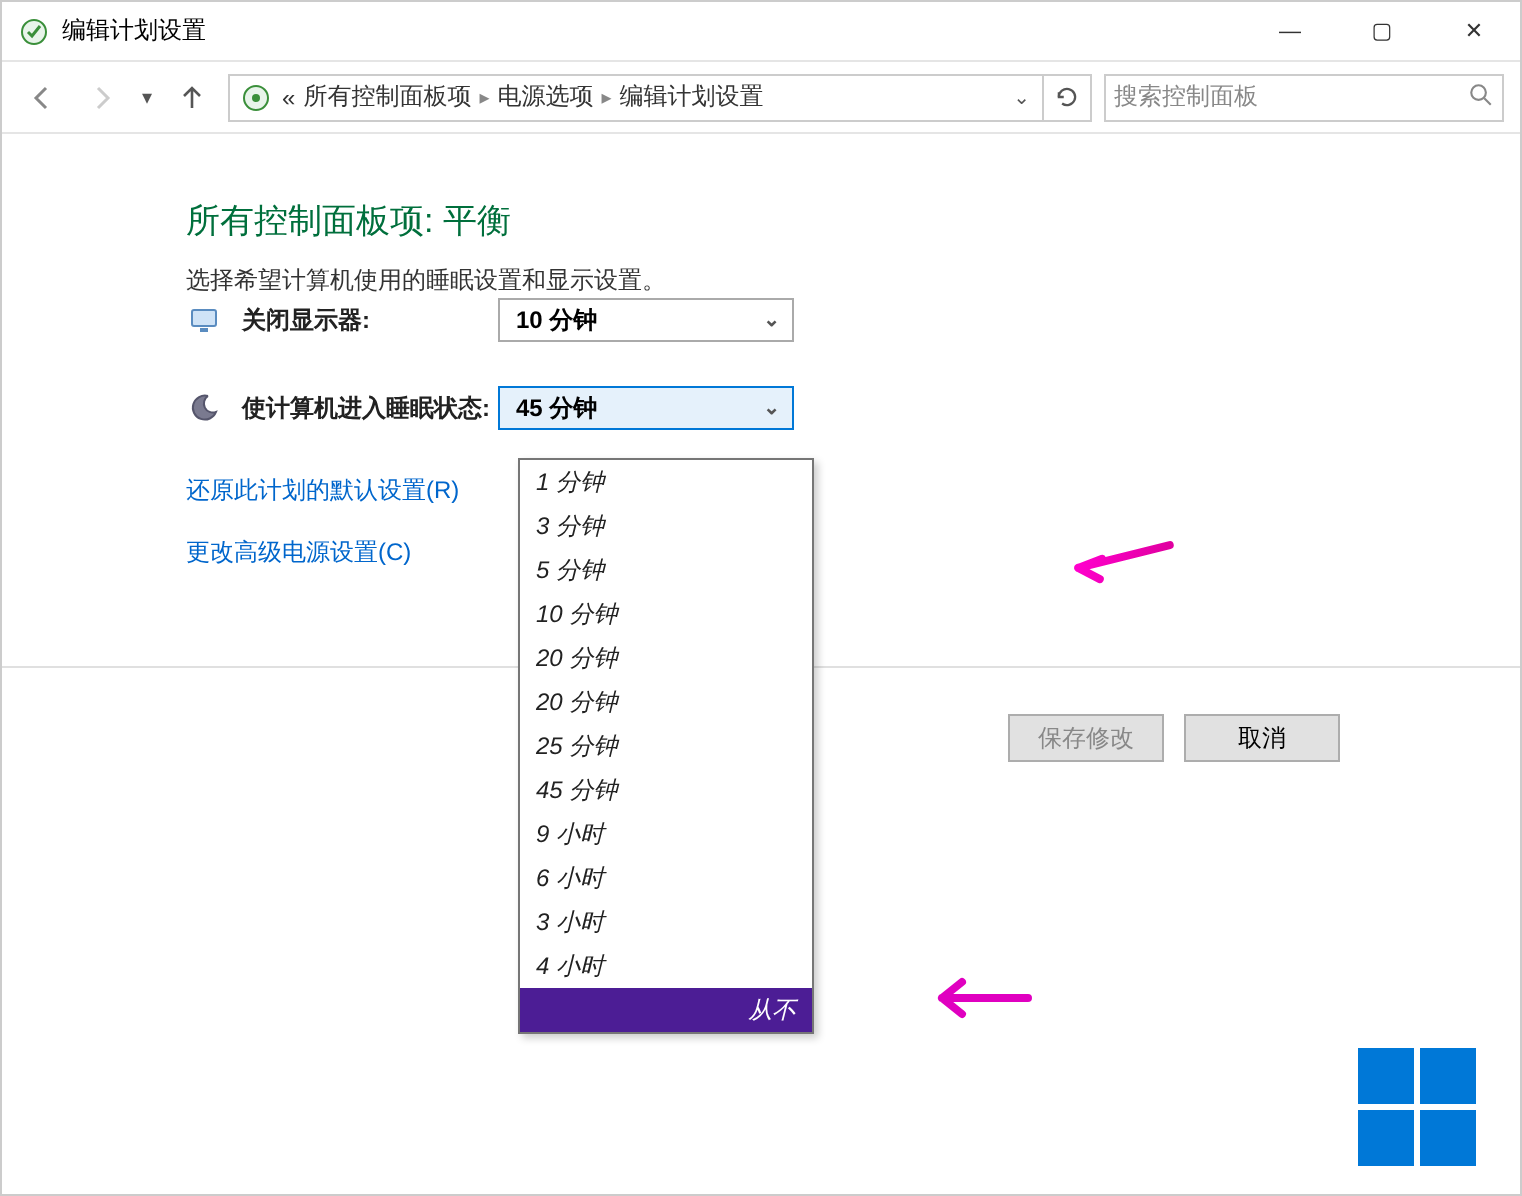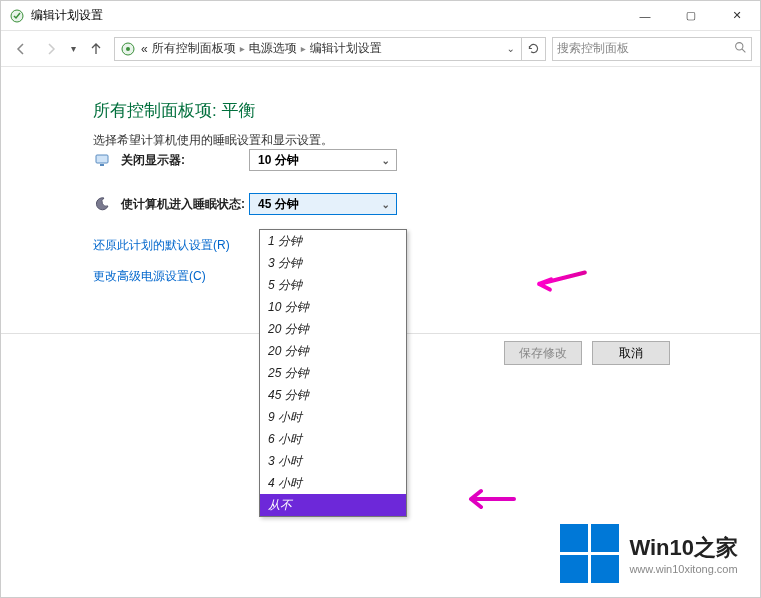--- a/index.html
+++ b/index.html
@@ -93,41 +93,41 @@
     .select {
       width: 148px; height: 22px; border: 1px solid #aaa;
       display: flex; align-items: center; justify-content: space-between;
       padding: 0 6px 0 8px; font-size: 12px; background: #fff;
     }
     .select.active { border-color:#0078d7; background:#e5f1fb;}
     .select .dd { font-size:10px; color:#555; }
     .link { color: #0066cc; font-size: 12px; margin-bottom: 14px; display: block; }
     .divider { position:absolute; left:0; right:0; top:332px; border-top:1px solid #e0e0e0;}
     .button-row {
-      position: absolute; top: 340px; right: 90px; display:flex; gap:10px;
+      position: absolute; top: 356px; right: 90px; display:flex; gap:10px;
     }
     .btn {
       width: 78px; height: 24px; border:1px solid #adadad; background:#e1e1e1;
       font-size:12px; display:flex;align-items:center;justify-content:center;
     }
     .btn.disabled { color:#888; }
     
     .dropdown {
       position: absolute;
       left: 258px; top: 228px;
       width: 148px;
       border: 1px solid #767676;
       background: #fff;
       box-shadow: 2px 2px 4px rgba(0,0,0,0.2);
       z-index: 10;
     }
     .dd-item {
       padding: 2.5px 8px; font-size: 12px; color: #222; font-style: italic;
     }
-    .dd-item.highlight { background:#6d28d9; color:#fff; }
+    .dd-item.highlight { background:#4c1d95; color:#fff;text-align:right; }
     .arrow1 { position:absolute; left:525px; top:258px; transform: rotate(18deg); }
     .arrow2 { position:absolute; left:458px; top:478px; transform: rotate(0deg);}
     .arrow-svg { width:60px; height:40px; }
     
     .watermark {
       position:absolute; right:22px; bottom:14px;
       display:flex; align-items:center; gap:10px;
     }
     .win-logo { display:grid; grid-template-columns:28px 28px; grid-template-rows:28px 28px; gap:3px;}
     .win-sq { background:#0078d7;}
@@ -277,17 +277,13 @@
     </svg>
 </div>
 
 <div class="watermark">
   <div class="win-logo">
     <div class="win-sq"></div>
       <div class="win-sq"></div>
       <div class="win-sq"></div>
       <div class="win-sq"></div>
   </div>
-  <div class="wm-text">
-    <div class="wm-title">Win10之家</div>
-    <div class="wm-url">www.win10xitong.com</div>
-  </div>
 </div>
 
 </body></html>

